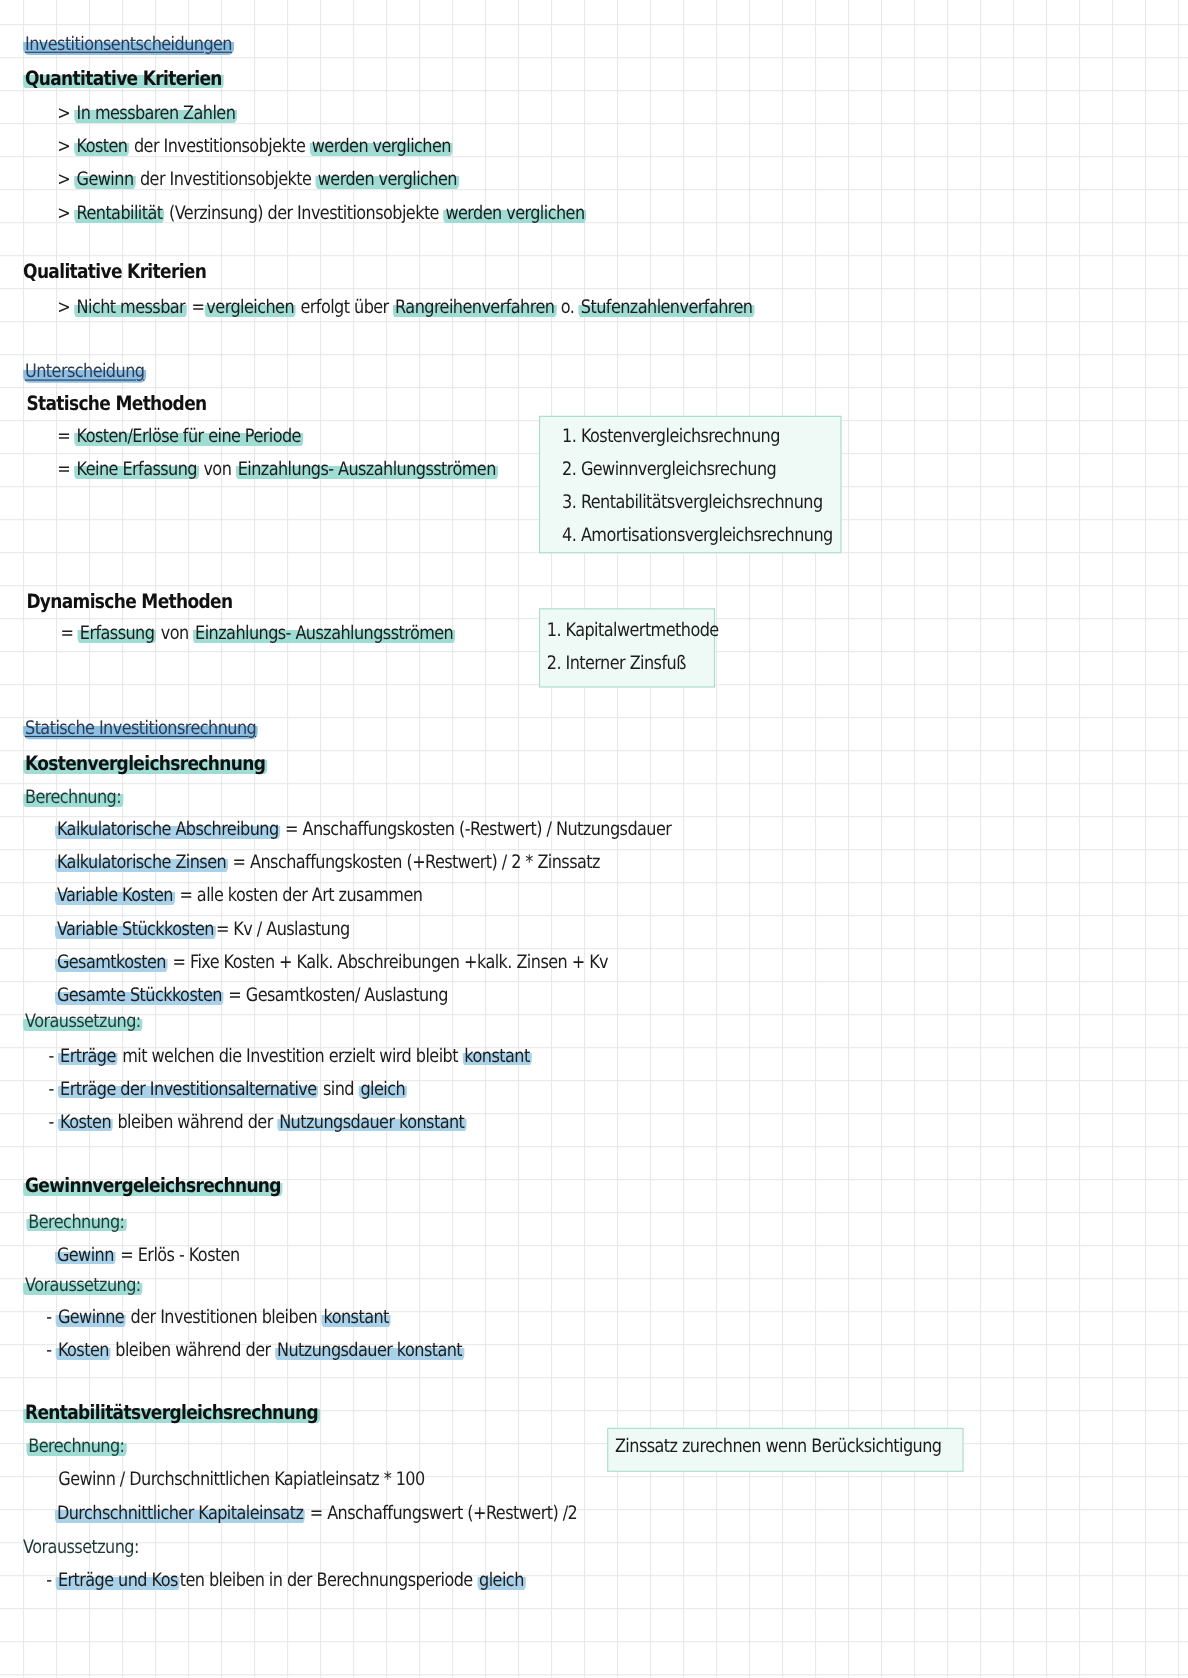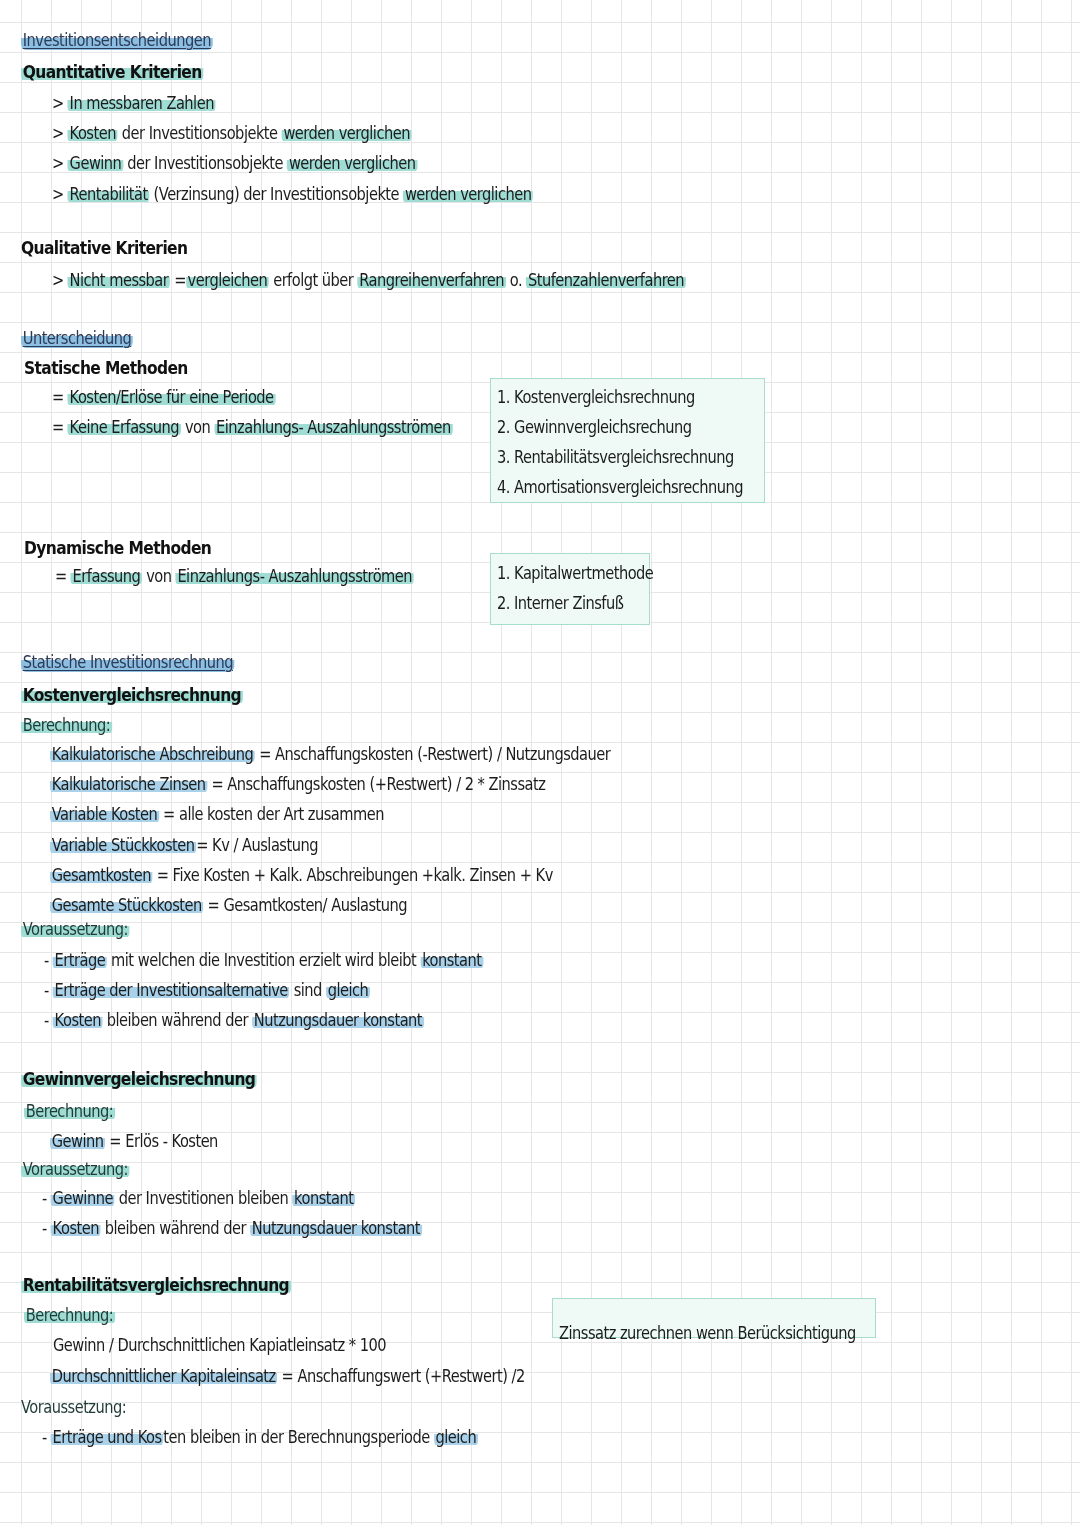--- a/index.html
+++ b/index.html
@@ -67,21 +67,21 @@
 
 <div class="heading" style="left:21px; top:236px;"><span>Qualitative Kriterien</span></div>
 <div class="line" style="left:52px; top:269px;"><span>&gt; </span><span class="hl-t">Nicht messbar</span><span> =</span><span class="hl-t">vergleichen</span><span> erfolgt über </span><span class="hl-t">Rangreihenverfahren</span><span> o. </span><span class="hl-t">Stufenzahlenverfahren</span></div>
 
 <div class="section" style="left:21px; top:327px;"><span class="hl-sec">Unterscheidung</span></div>
 
 <div class="heading" style="left:24px; top:356px;"><span>Statische Methoden</span></div>
 <div class="line" style="left:52px; top:386px;"><span>= </span><span class="hl-t">Kosten/Erlöse für eine Periode</span></div>
 <div class="line" style="left:52px; top:416px;"><span>= </span><span class="hl-t">Keine Erfassung</span><span> von </span><span class="hl-t">Einzahlungs- Auszahlungsströmen</span></div>
 
-<div class="box" style="left:490px; top:378px; width:275px; height:125px; padding-top:3px;">
+<div class="box" style="left:490px; top:378px; width:275px; height:125px; padding-top:3px;padding-left:14px;">
   <div class="box-item">1. Kostenvergleichsrechnung</div>
   <div class="box-item">2. Gewinnvergleichsrechung</div>
   <div class="box-item">3. Rentabilitätsvergleichsrechnung</div>
   <div class="box-item">4. Amortisationsvergleichsrechnung</div>
 </div>
 
 <div class="heading" style="left:24px; top:536px;"><span>Dynamische Methoden</span></div>
 <div class="line" style="left:55px; top:565px;"><span>= </span><span class="hl-t">Erfassung</span><span> von </span><span class="hl-t">Einzahlungs- Auszahlungsströmen</span></div>
 
 <div class="box" style="left:490px; top:553px; width:160px; height:72px; padding-top:4px;">
@@ -114,15 +114,15 @@
 <div class="line" style="left:42px; top:1187px;"><span>- </span><span class="hl-b">Gewinne</span><span> der Investitionen bleiben </span><span class="hl-b">konstant</span></div>
 <div class="line" style="left:42px; top:1217px;"><span>- </span><span class="hl-b">Kosten</span><span> bleiben während der </span><span class="hl-b">Nutzungsdauer konstant</span></div>
 
 <div class="heading" style="left:21px; top:1273px;"><span class="hl-t">Rentabilitätsvergleichsrechnung</span></div>
 <div class="label" style="left:24px; top:1304px;"><span class="hl-t">Berechnung:</span></div>
 <div class="line" style="left:53px; top:1334px;"><span>Gewinn / Durchschnittlichen Kapiatleinsatz * 100</span></div>
 <div class="line" style="left:50px; top:1365px;"><span class="hl-b">Durchschnittlicher Kapitaleinsatz</span><span> = Anschaffungswert (+Restwert) /2</span></div>
 <div class="label" style="left:21px; top:1396px;"><span>Voraussetzung:</span></div>
 <div class="line" style="left:42px; top:1426px;"><span>- </span><span class="hl-b">Erträge und Kos</span><span>ten bleiben in der Berechnungsperiode </span><span class="hl-b">gleich</span></div>
 
-<div class="box" style="left:552px; top:1298px; width:324px; height:40px; padding-top:20px;">
+<div class="box" style="left:552px; top:1298px; width:324px; height:40px; padding-top:2px;">
   <div class="box-item" style="line-height:28px;">Zinssatz zurechnen wenn  Berücksichtigung</div>
 </div>
 
 </body></html>

